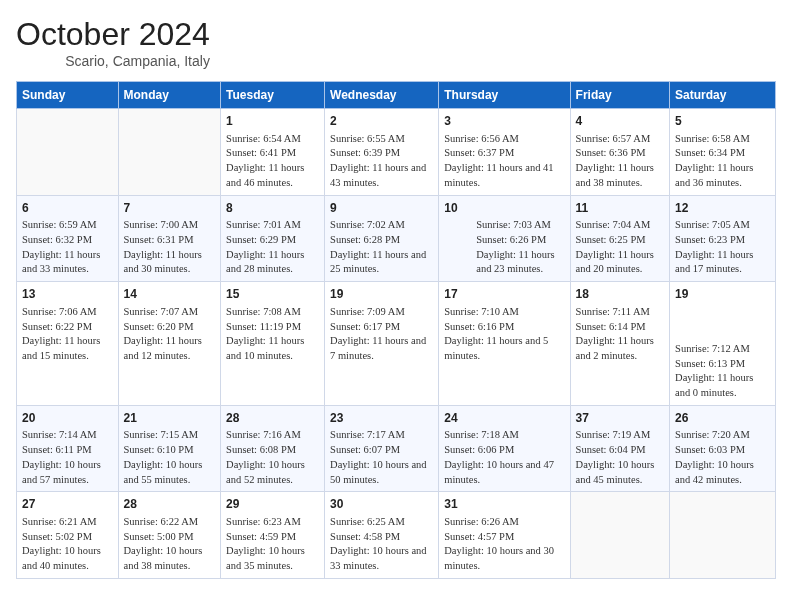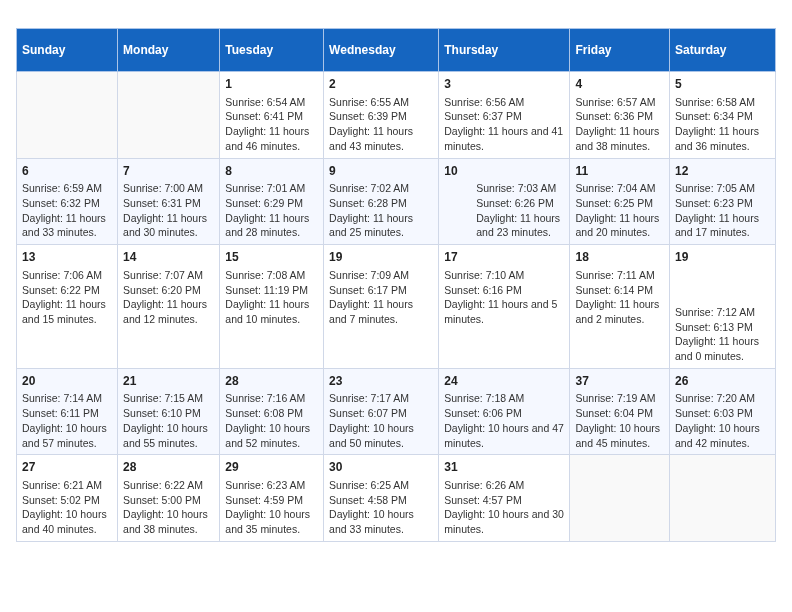--- a/index.html
+++ b/index.html
@@ -39,21 +39,21 @@
     }
     table {
       width: 100%;
       border-collapse: collapse;
       font-size: 11px;
     }
     thead tr th {
       background-color: #1565c0;
       color: #fff;
       text-align: left;
-      padding: 14px 5px;
+      padding: 6px 5px;
       font-size: 12px;
       font-weight: 600;
       border: 1px solid #aac4e8;
     }
     tbody tr td {
       border: 1px solid #d0d8e8;
       vertical-align: top;
       padding: 4px 5px;
       min-height: 80px;
       height: 80px;
@@ -66,29 +66,34 @@
     }
     .day-num {
       font-weight: bold;
       font-size: 12px;
       display: block;
       margin-bottom: 2px;
     }
     .day-info {
       font-size: 10.5px;
       color: #333;
+      font-family: Liberation Serif, serif;
     }
     td.empty {
       background: #f9f9f9;
     }
   </style>
 </head>
 <body>
 
 <div class="header">
+  <div class="title-block">
+    <div class="month-title">October 2024</div>
+    <div class="location">Scario, Campania, Italy</div>
+  </div>
 </div>
 
 <table>
   <thead>
     <tr id="header-row">
         <th>Sunday</th>
         <th>Monday</th>
         <th>Tuesday</th>
         <th>Wednesday</th>
         <th>Thursday</th>

